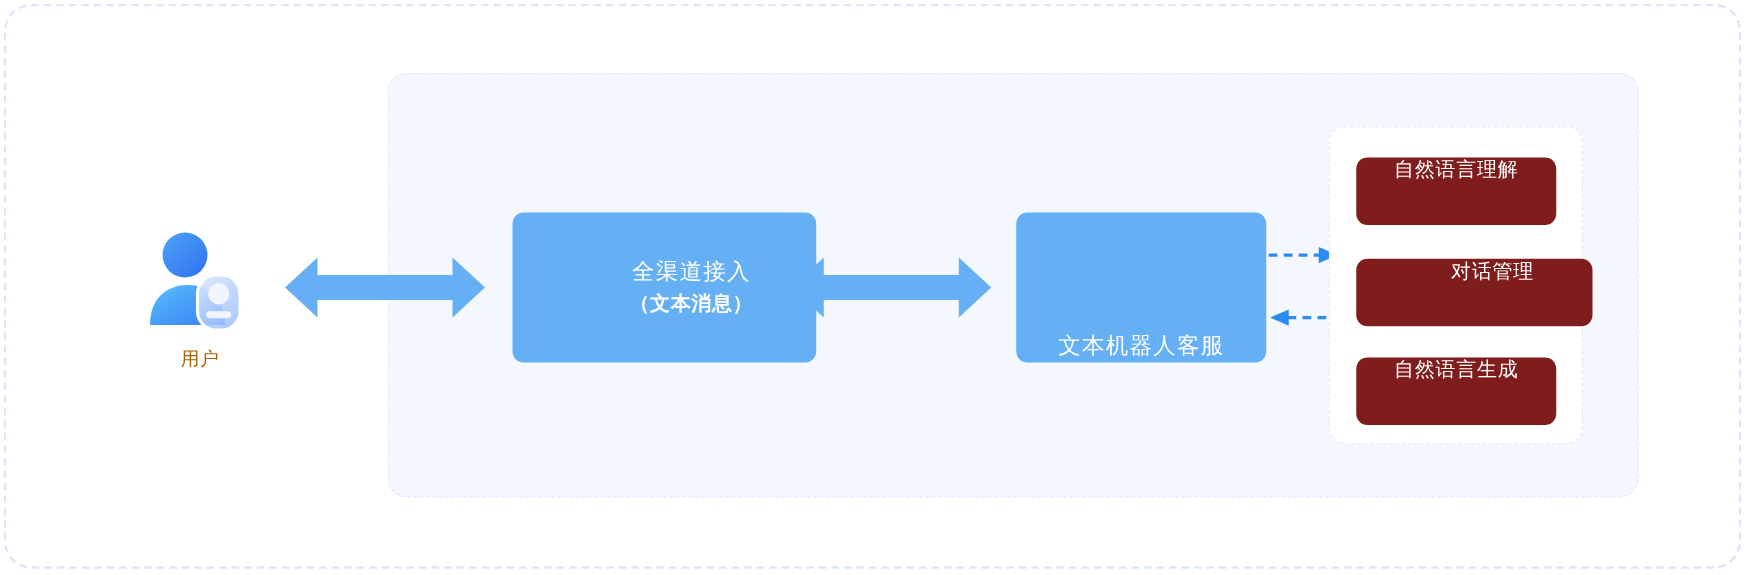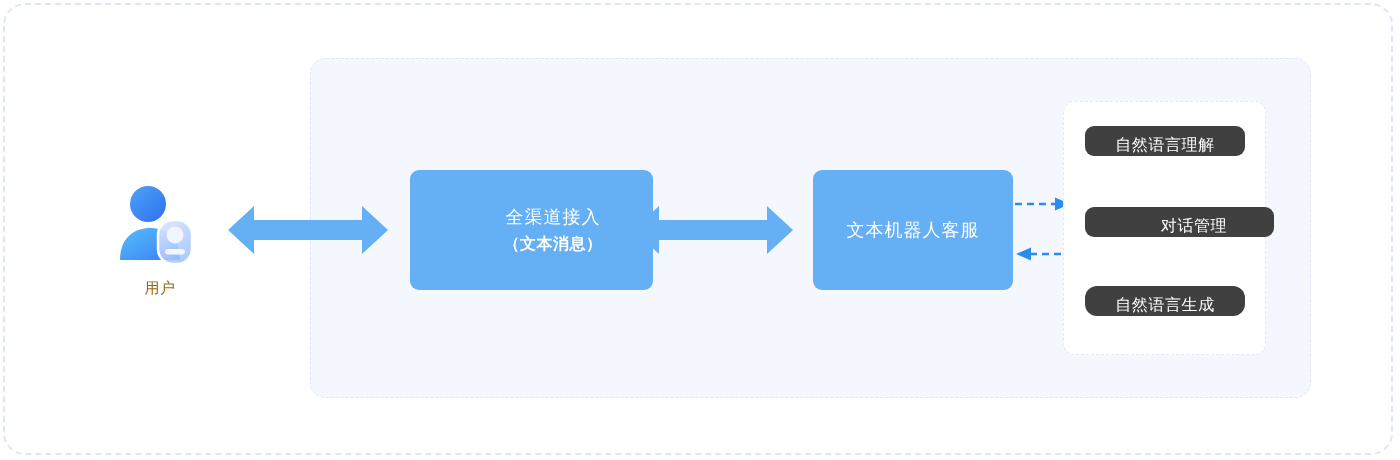--- a/index.html
+++ b/index.html
@@ -97,51 +97,52 @@
     top: 170px;
     width: 200px;
     height: 120px;
     padding-left: 43px;
   }
   #box-textbot {
     left: 813px;
     top: 170px;
     width: 200px;
     height: 120px;
+    justify-content: flex-end;
   }
 
   
   .capability-card {
     position: absolute;
     left: 1063px;
     top: 101px;
     width: 203px;
     height: 254px;
     box-sizing: border-box;
     background: #ffffff;
     border: 1px dashed #e2eaf8;
     border-radius: 12px;
   }
   .cap-box {
     position: absolute;
     left: 1085px;
     width: 160px;
-    height: 30px;
-    background: #404040;
+    height: 54px;
+    background: #7f1d1d;
     border-radius: 9px;
     color: #ffffff;
     font-size: 16px;
     letter-spacing: 0.6px;
     display: flex;
-    align-items: flex-end;
+    align-items: flex-start;
     justify-content: center;
   }
   #cap-box-0 { top: 126px; }
   #cap-box-1 { top: 207px; padding-left: 29px; }
-  #cap-box-2 { top: 286px; border-radius: 12px; }
+  #cap-box-2 { top: 286px; }
 
   
   .arrow-svg {
     position: absolute;
     display: block;
   }
   #arrow-user-omni {
     left: 228px;
     top: 200px;
   }

